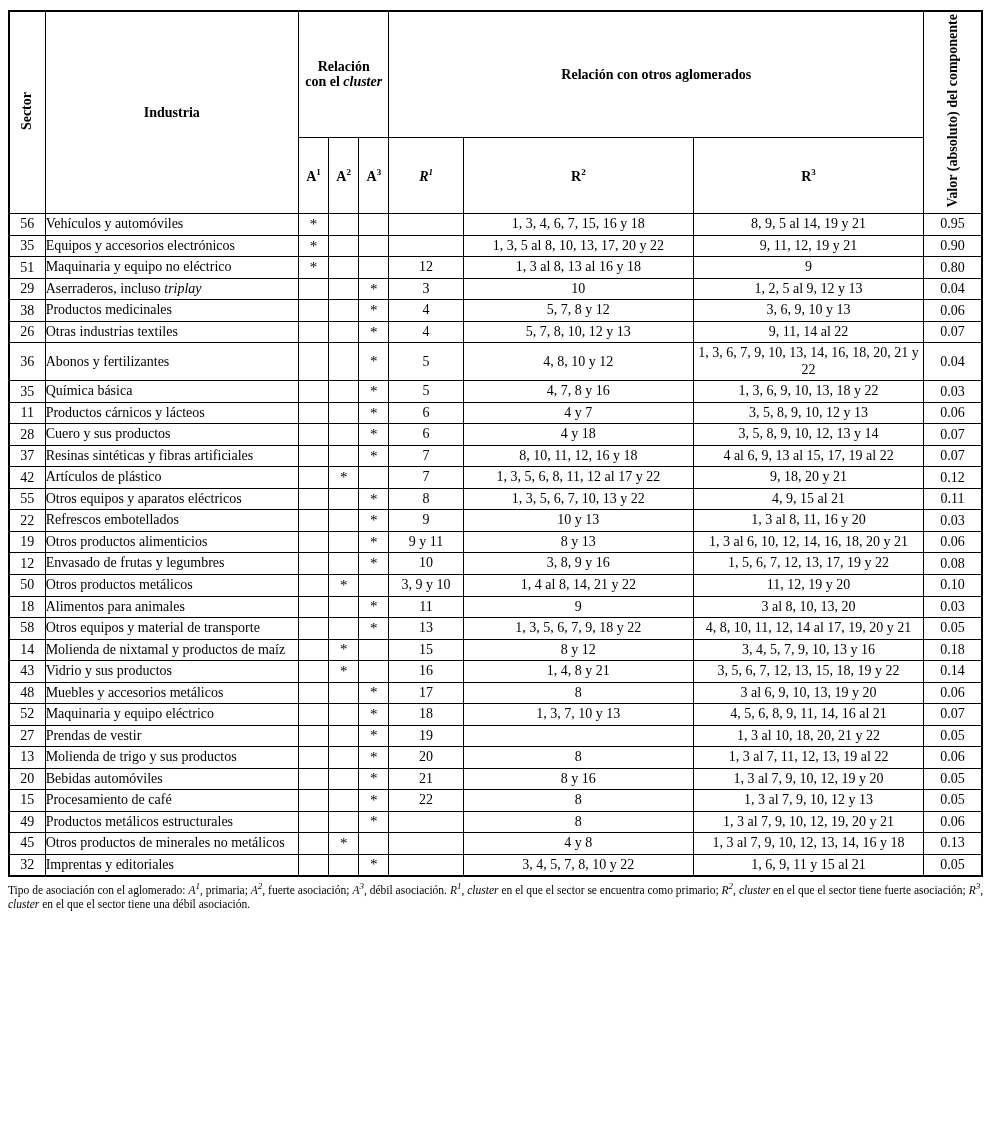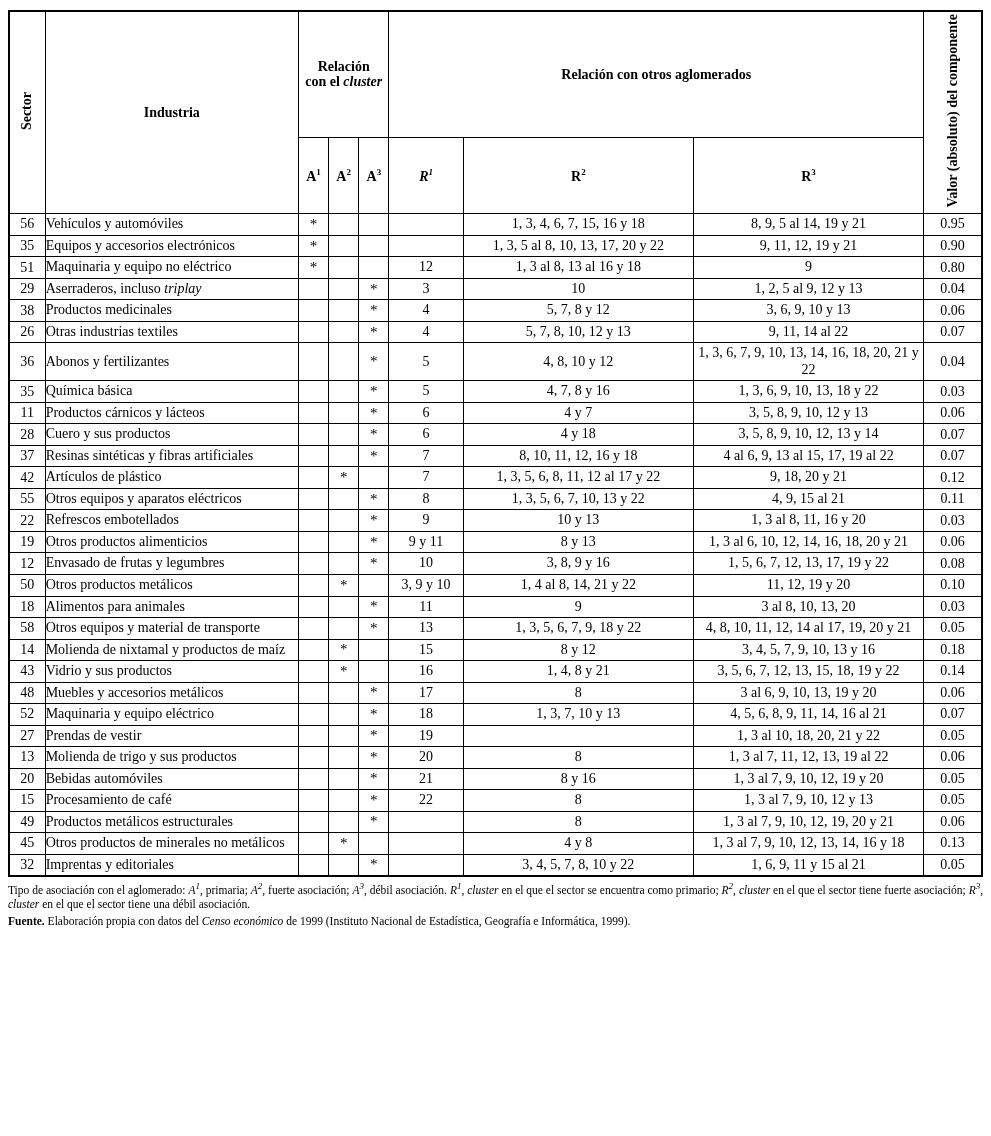--- a/index.html
+++ b/index.html
@@ -485,19 +485,15 @@
           <td class="rel">1, 6, 9, 11 y 15 al 21</td>
           <td class="valor">0.05</td>
         </tr>
       </tbody>
   </table>
 
   <div class="notes">
     <div>
       Tipo de asociación con el aglomerado: <i>A<sup>1</sup></i>, primaria; <i>A<sup>2</sup></i>, fuerte asociación; <i>A<sup>3</sup></i>, débil asociación. <i>R<sup>1</sup></i>, <i>cluster</i> en el que el sector se encuentra como primario; <i>R<sup>2</sup></i>, <i>cluster</i> en el que el sector tiene fuerte asociación; <i>R<sup>3</sup></i>, <i>cluster</i> en el que el sector tiene una débil asociación.
     </div>
-    <div class="fuente">
-      <b>Fuente.</b>
-      Elaboración propia con datos del <i>Censo económico</i> de 1999 (Instituto Nacional de Estadística, Geografía e Informática, 1999).
-    </div>
   </div>
 
 </div>
 
 </body></html>

